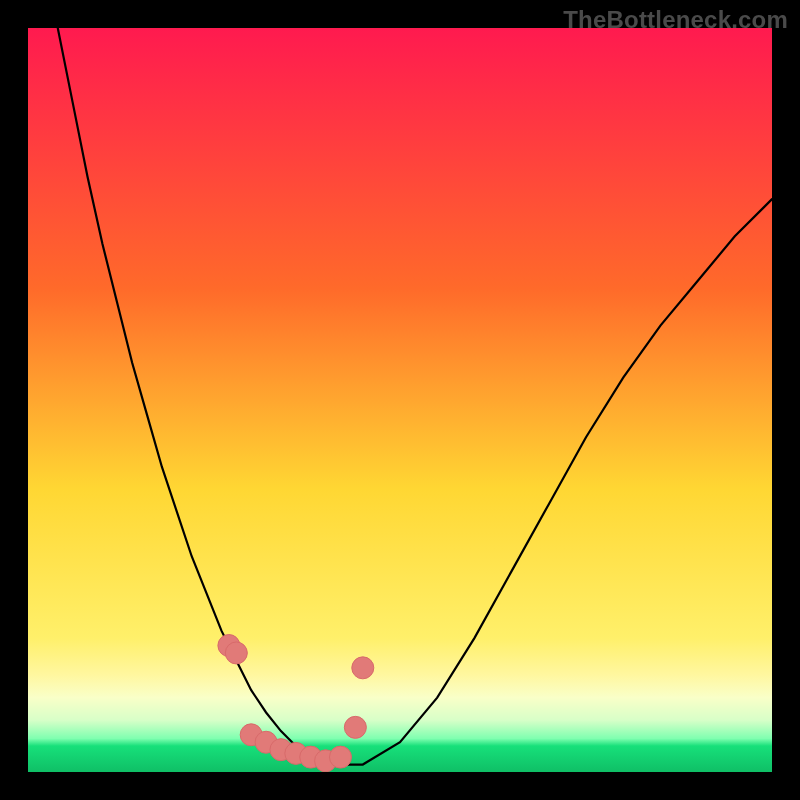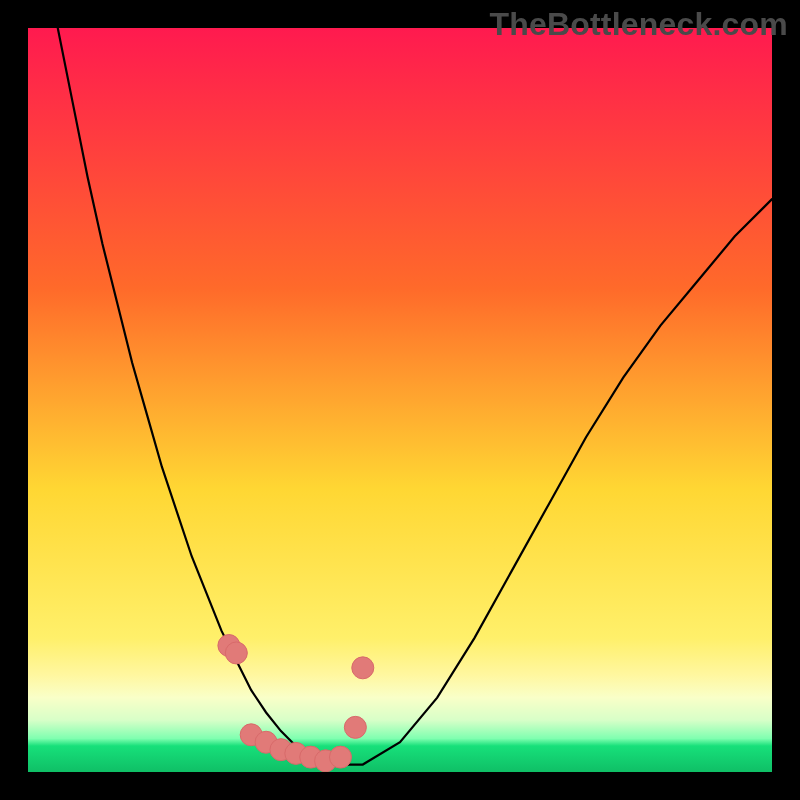--- a/index.html
+++ b/index.html
@@ -23,21 +23,21 @@
     left: 28px;
     width: 744px;
     height: 744px;
     overflow: hidden;
   }
   .watermark {
     position: absolute;
     top: 6px;
     right: 12px;
     color: #4a4a4a;
-    font-size: 32px;
+    font-size: 24px;
     font-weight: 600;
     letter-spacing: 0.2px;
     font-family: Arial, Helvetica, sans-serif;
   }
   svg {
     display: block;
   }
 </style>
 </head>
 <body>

